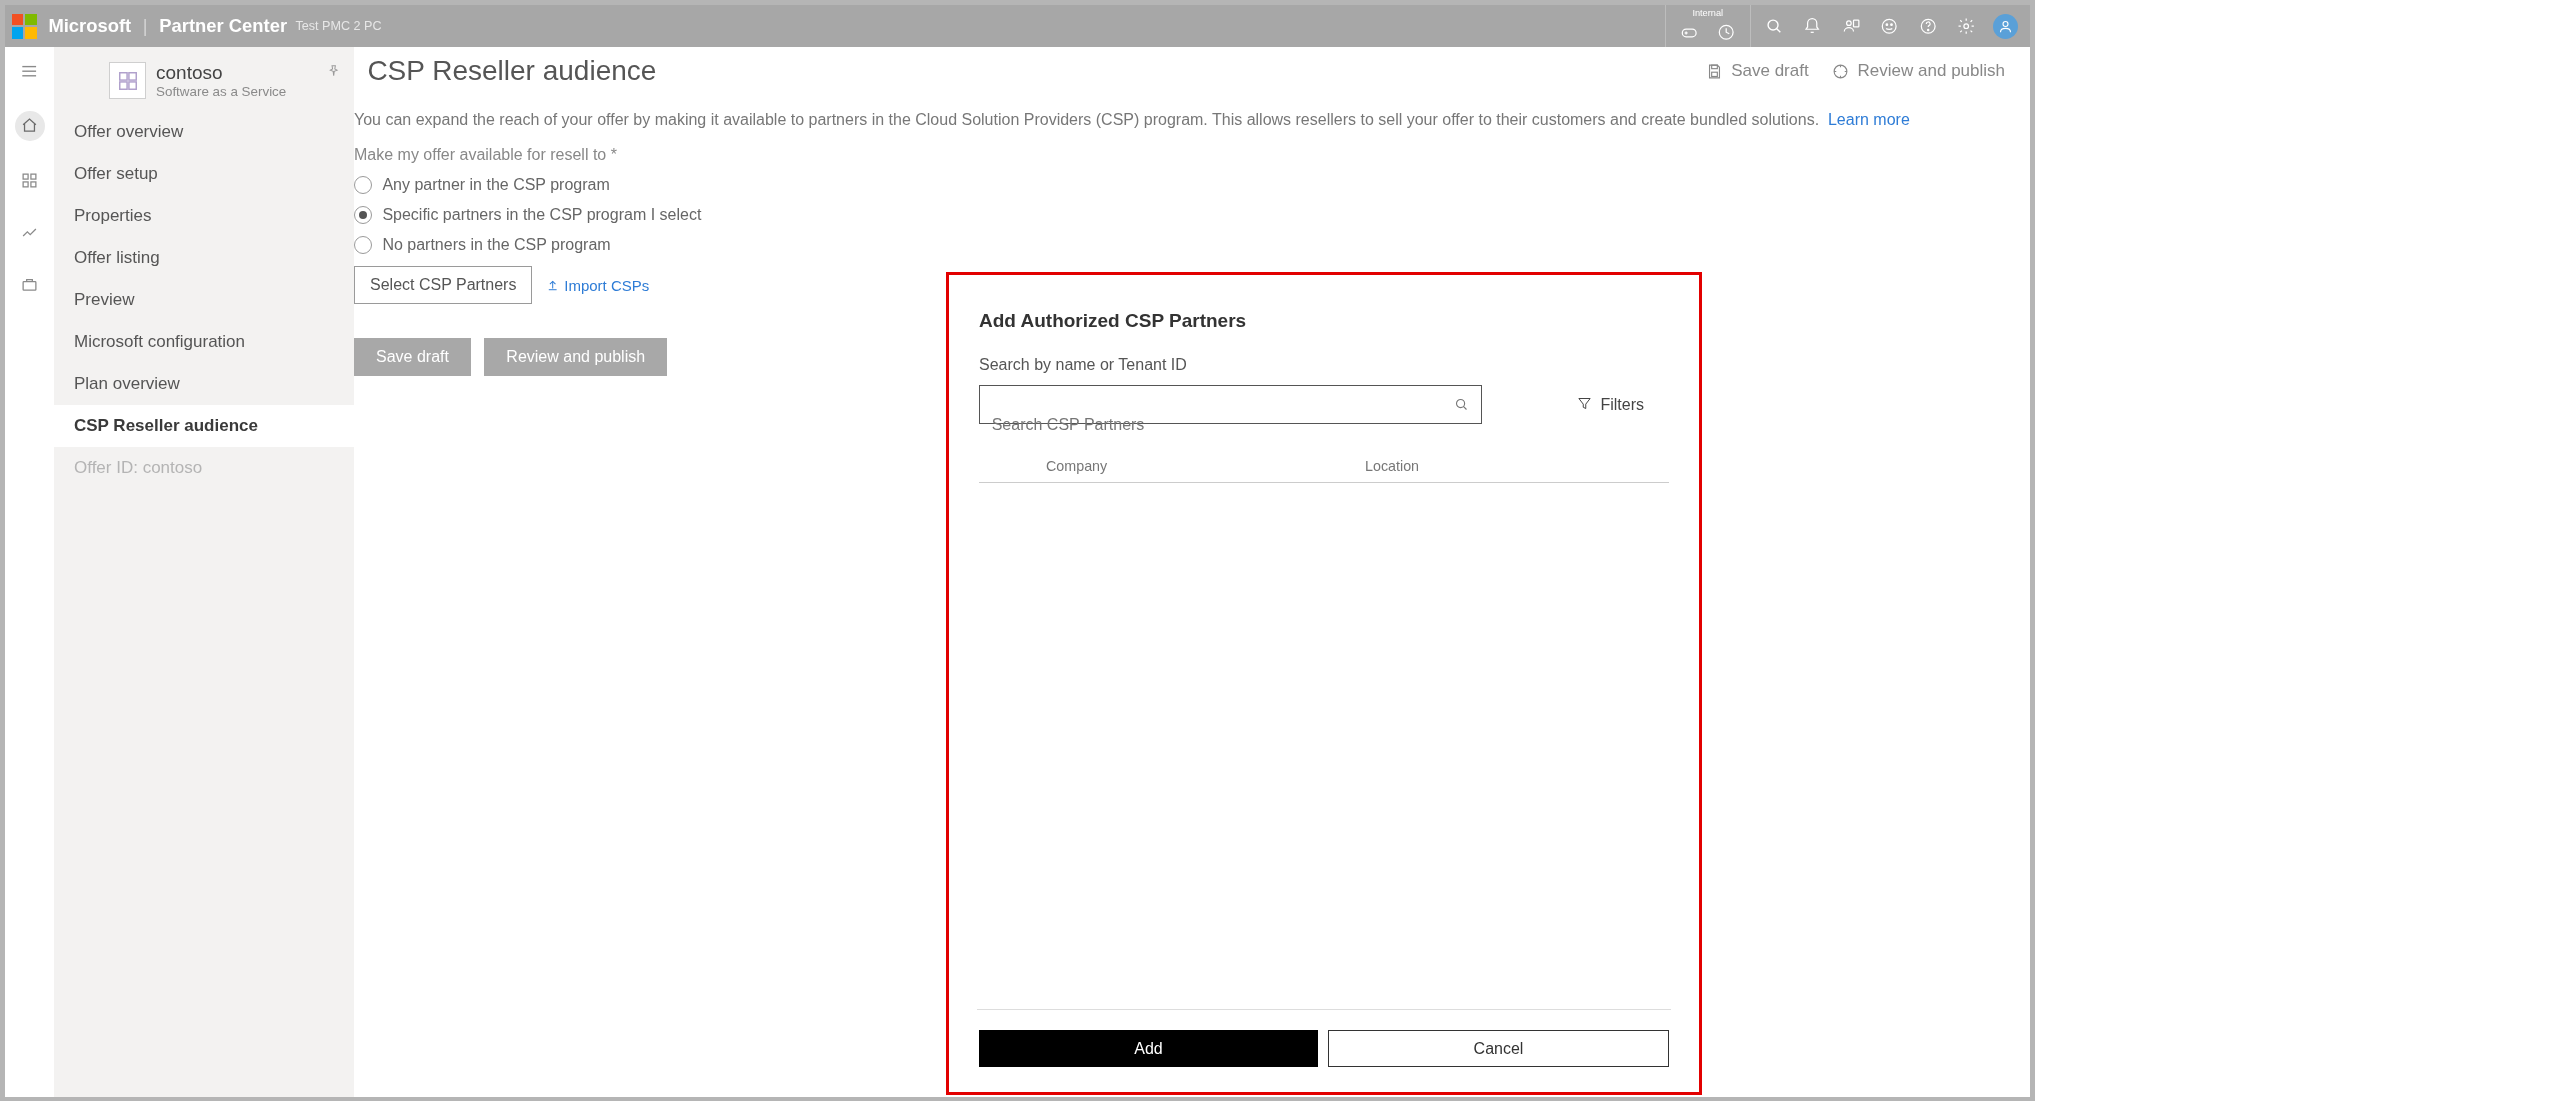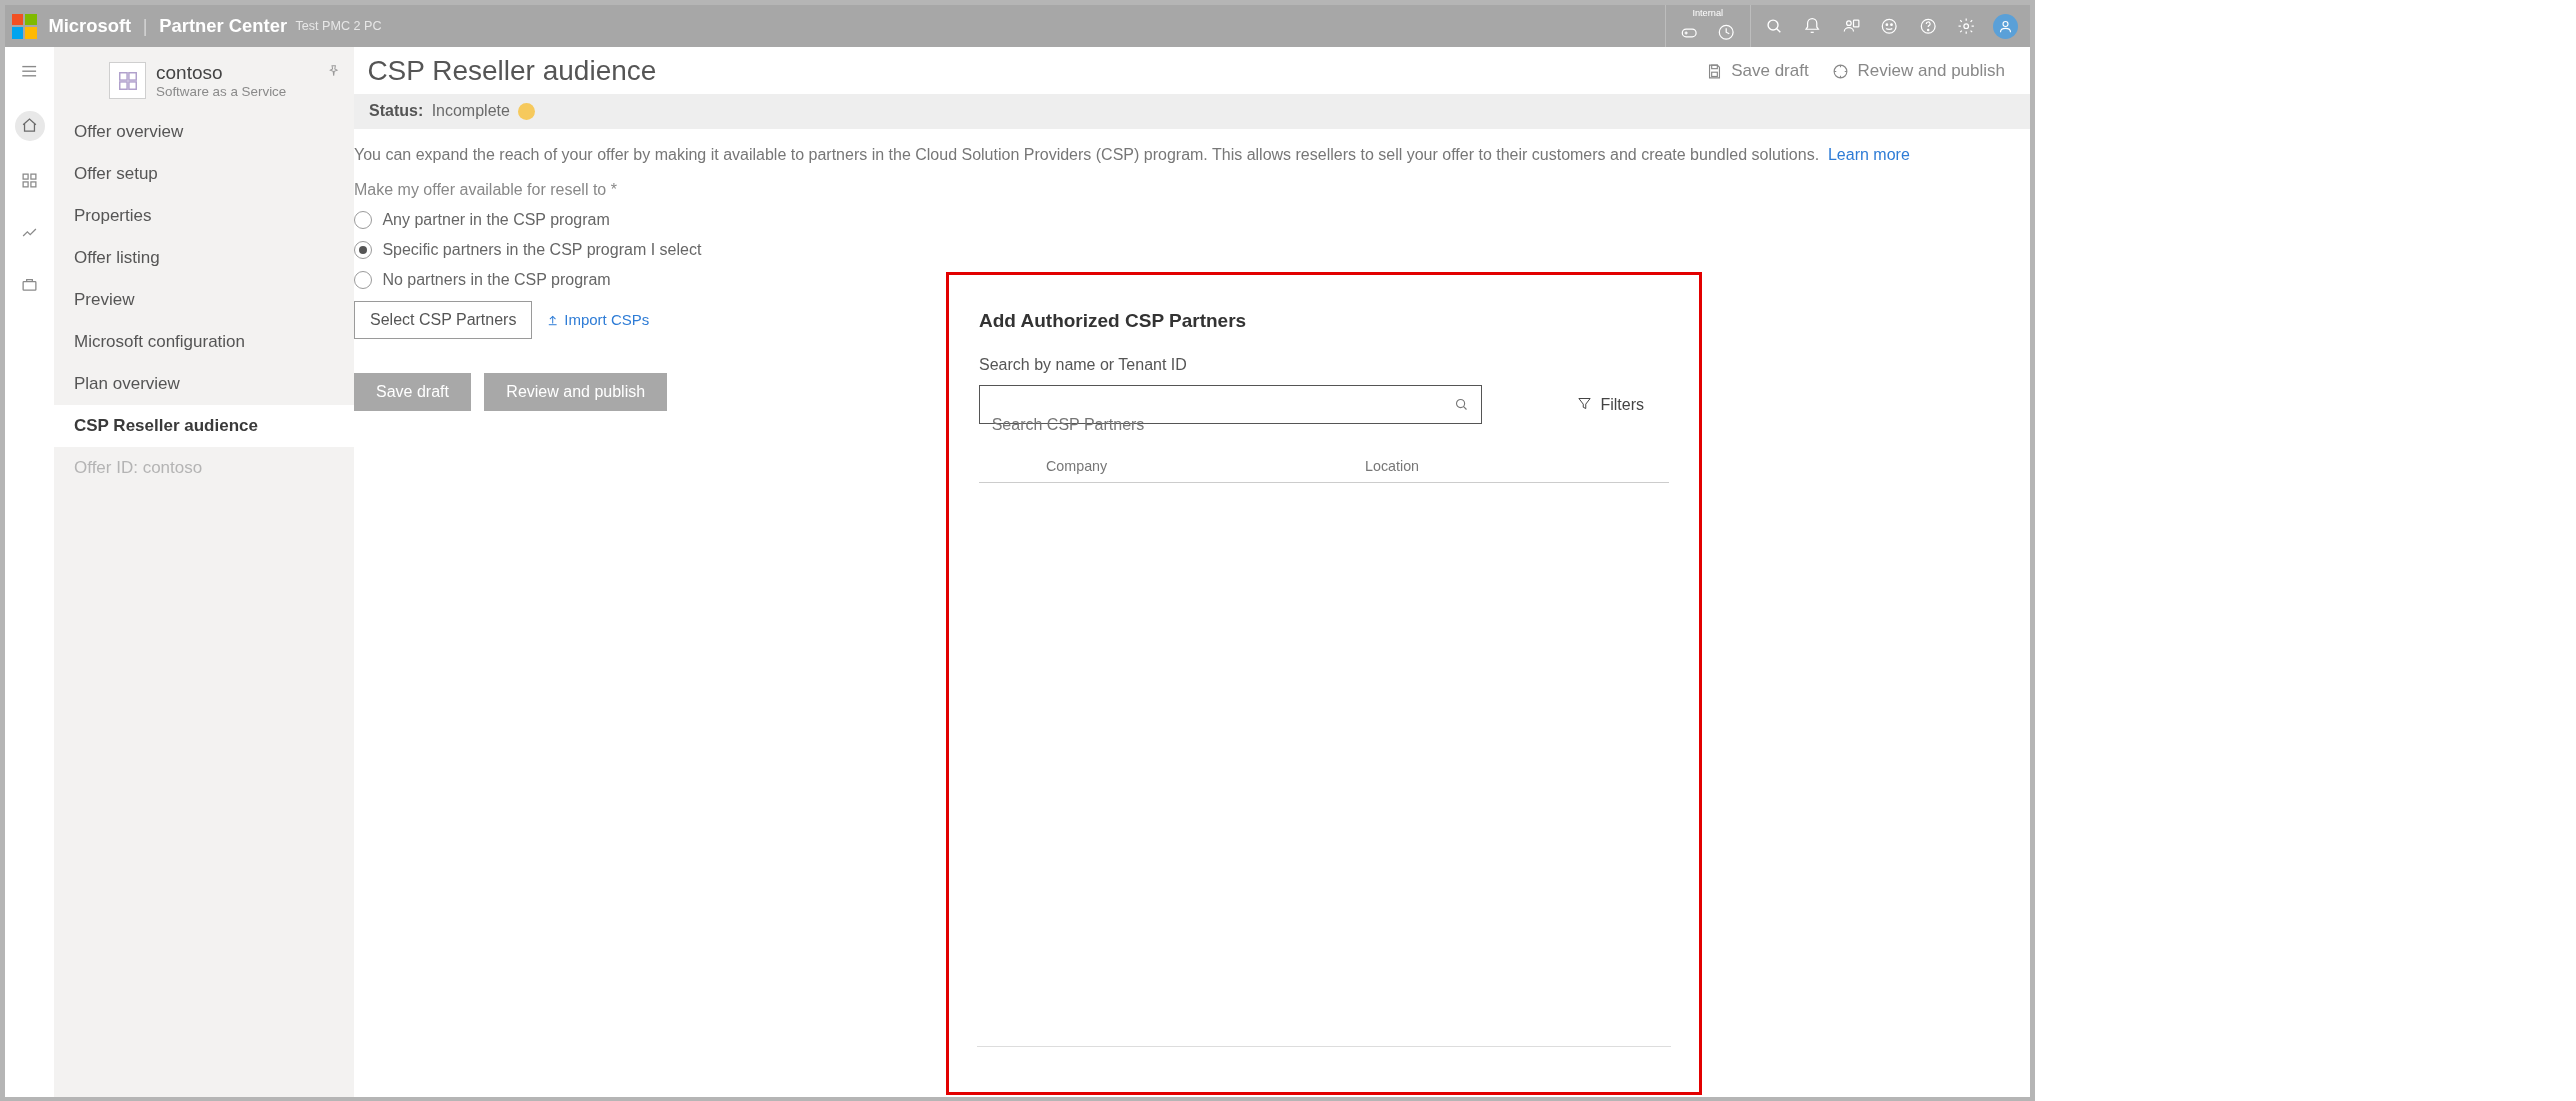--- a/index.html
+++ b/index.html
@@ -290,25 +290,20 @@
                   <circle cx="12" cy="12" r="9"></circle>
                   <polyline points="12 7 12 12 16 14" stroke="none"></polyline>
                   <path d="M12 3v3M12 18v3M3 12h3M18 12h3"></path>
                 </svg>
             </span>
             <span>Review and publish</span>
           </div>
         </div>
       </div>
 
-      <div class="status-bar">
-        <strong>Status:</strong>
-        <span>Incomplete</span>
-        <span class="status-badge"></span>
-      </div>
 
       <div class="content">
         <div class="desc">
           <span>You can expand the reach of your offer by making it available to partners in the Cloud Solution Providers (CSP) program. This allows resellers to sell your offer to their customers and create bundled solutions.</span>&nbsp;&nbsp;<a href="#">Learn more</a>
         </div>
 
         <div class="field-label">Make my offer available for resell to *</div>
 
         <div class="radio-row">
           <span class="radio"></span>
@@ -371,14 +366,18 @@
     </div>
   </div>
 
   <div class="table-head">
     <div class="th-company">Company</div>
     <div class="th-location">Location</div>
   </div>
 
   <div style="flex:1"></div>
   <div class="modal-divider"></div>
+  <div class="modal-footer">
+    <button class="mbtn mbtn-primary">Add</button>
+    <button class="mbtn mbtn-secondary">Cancel</button>
+  </div>
 </div>
 
 
 </body></html>

